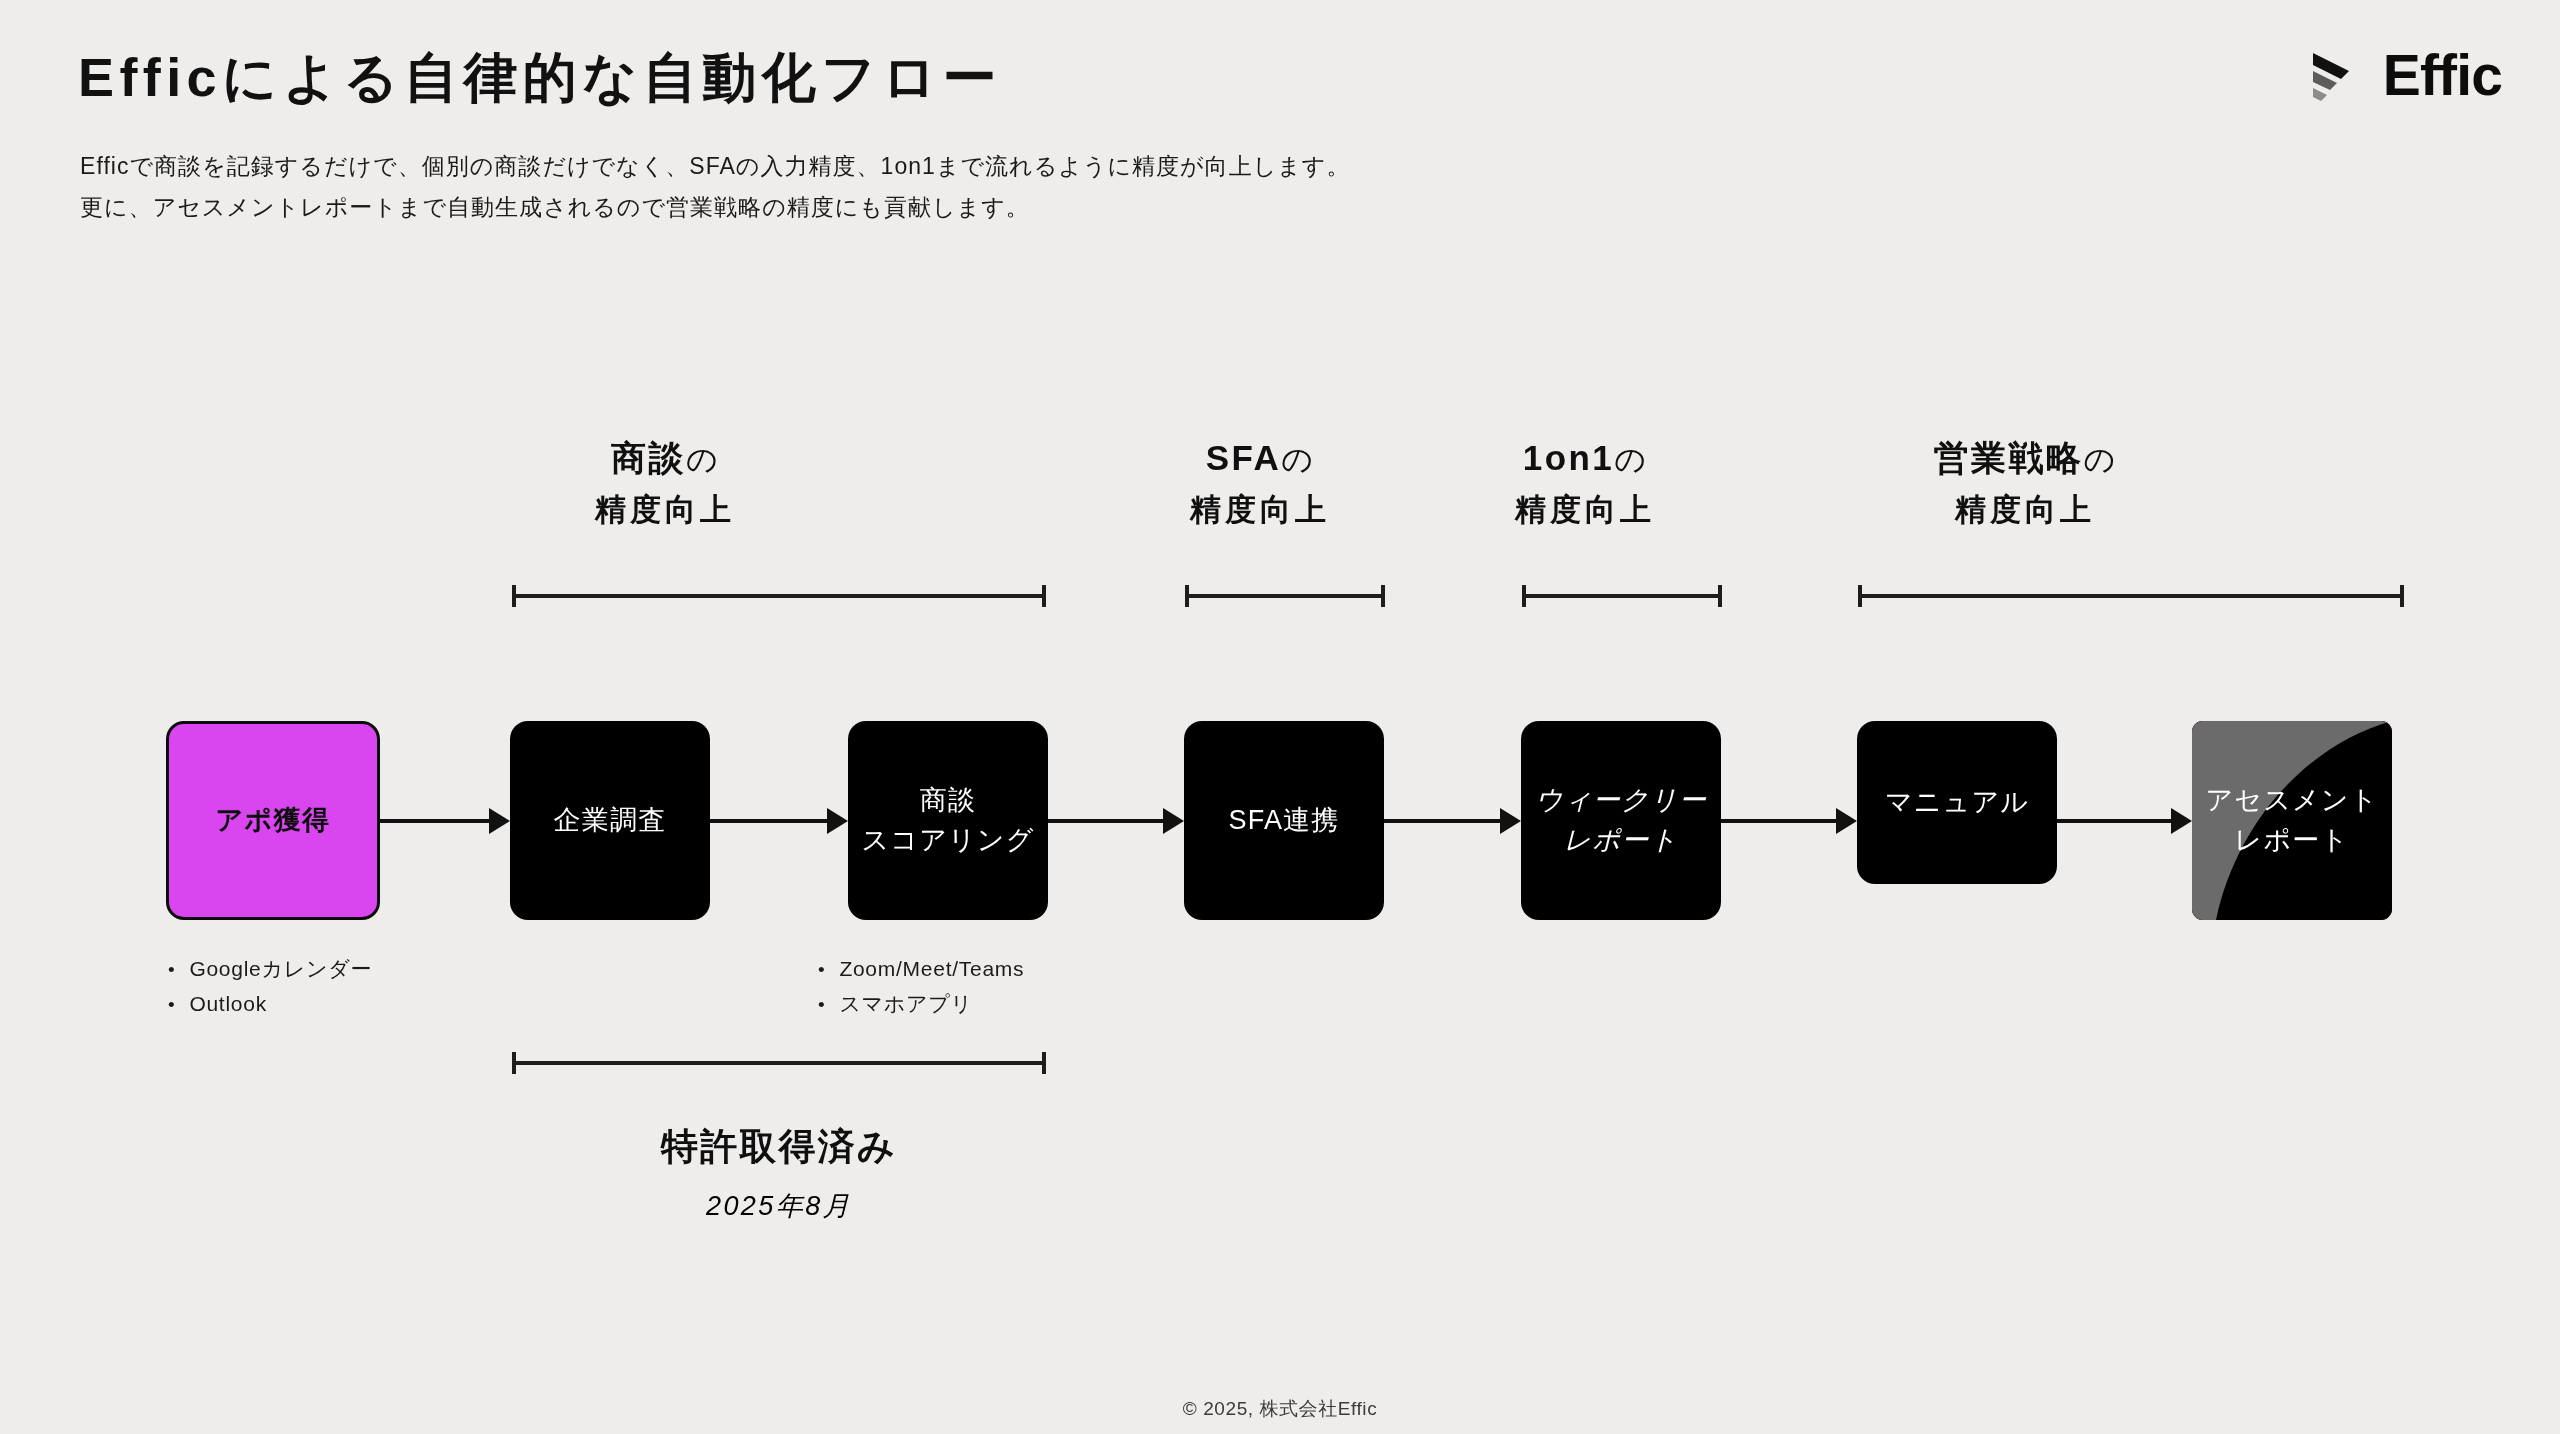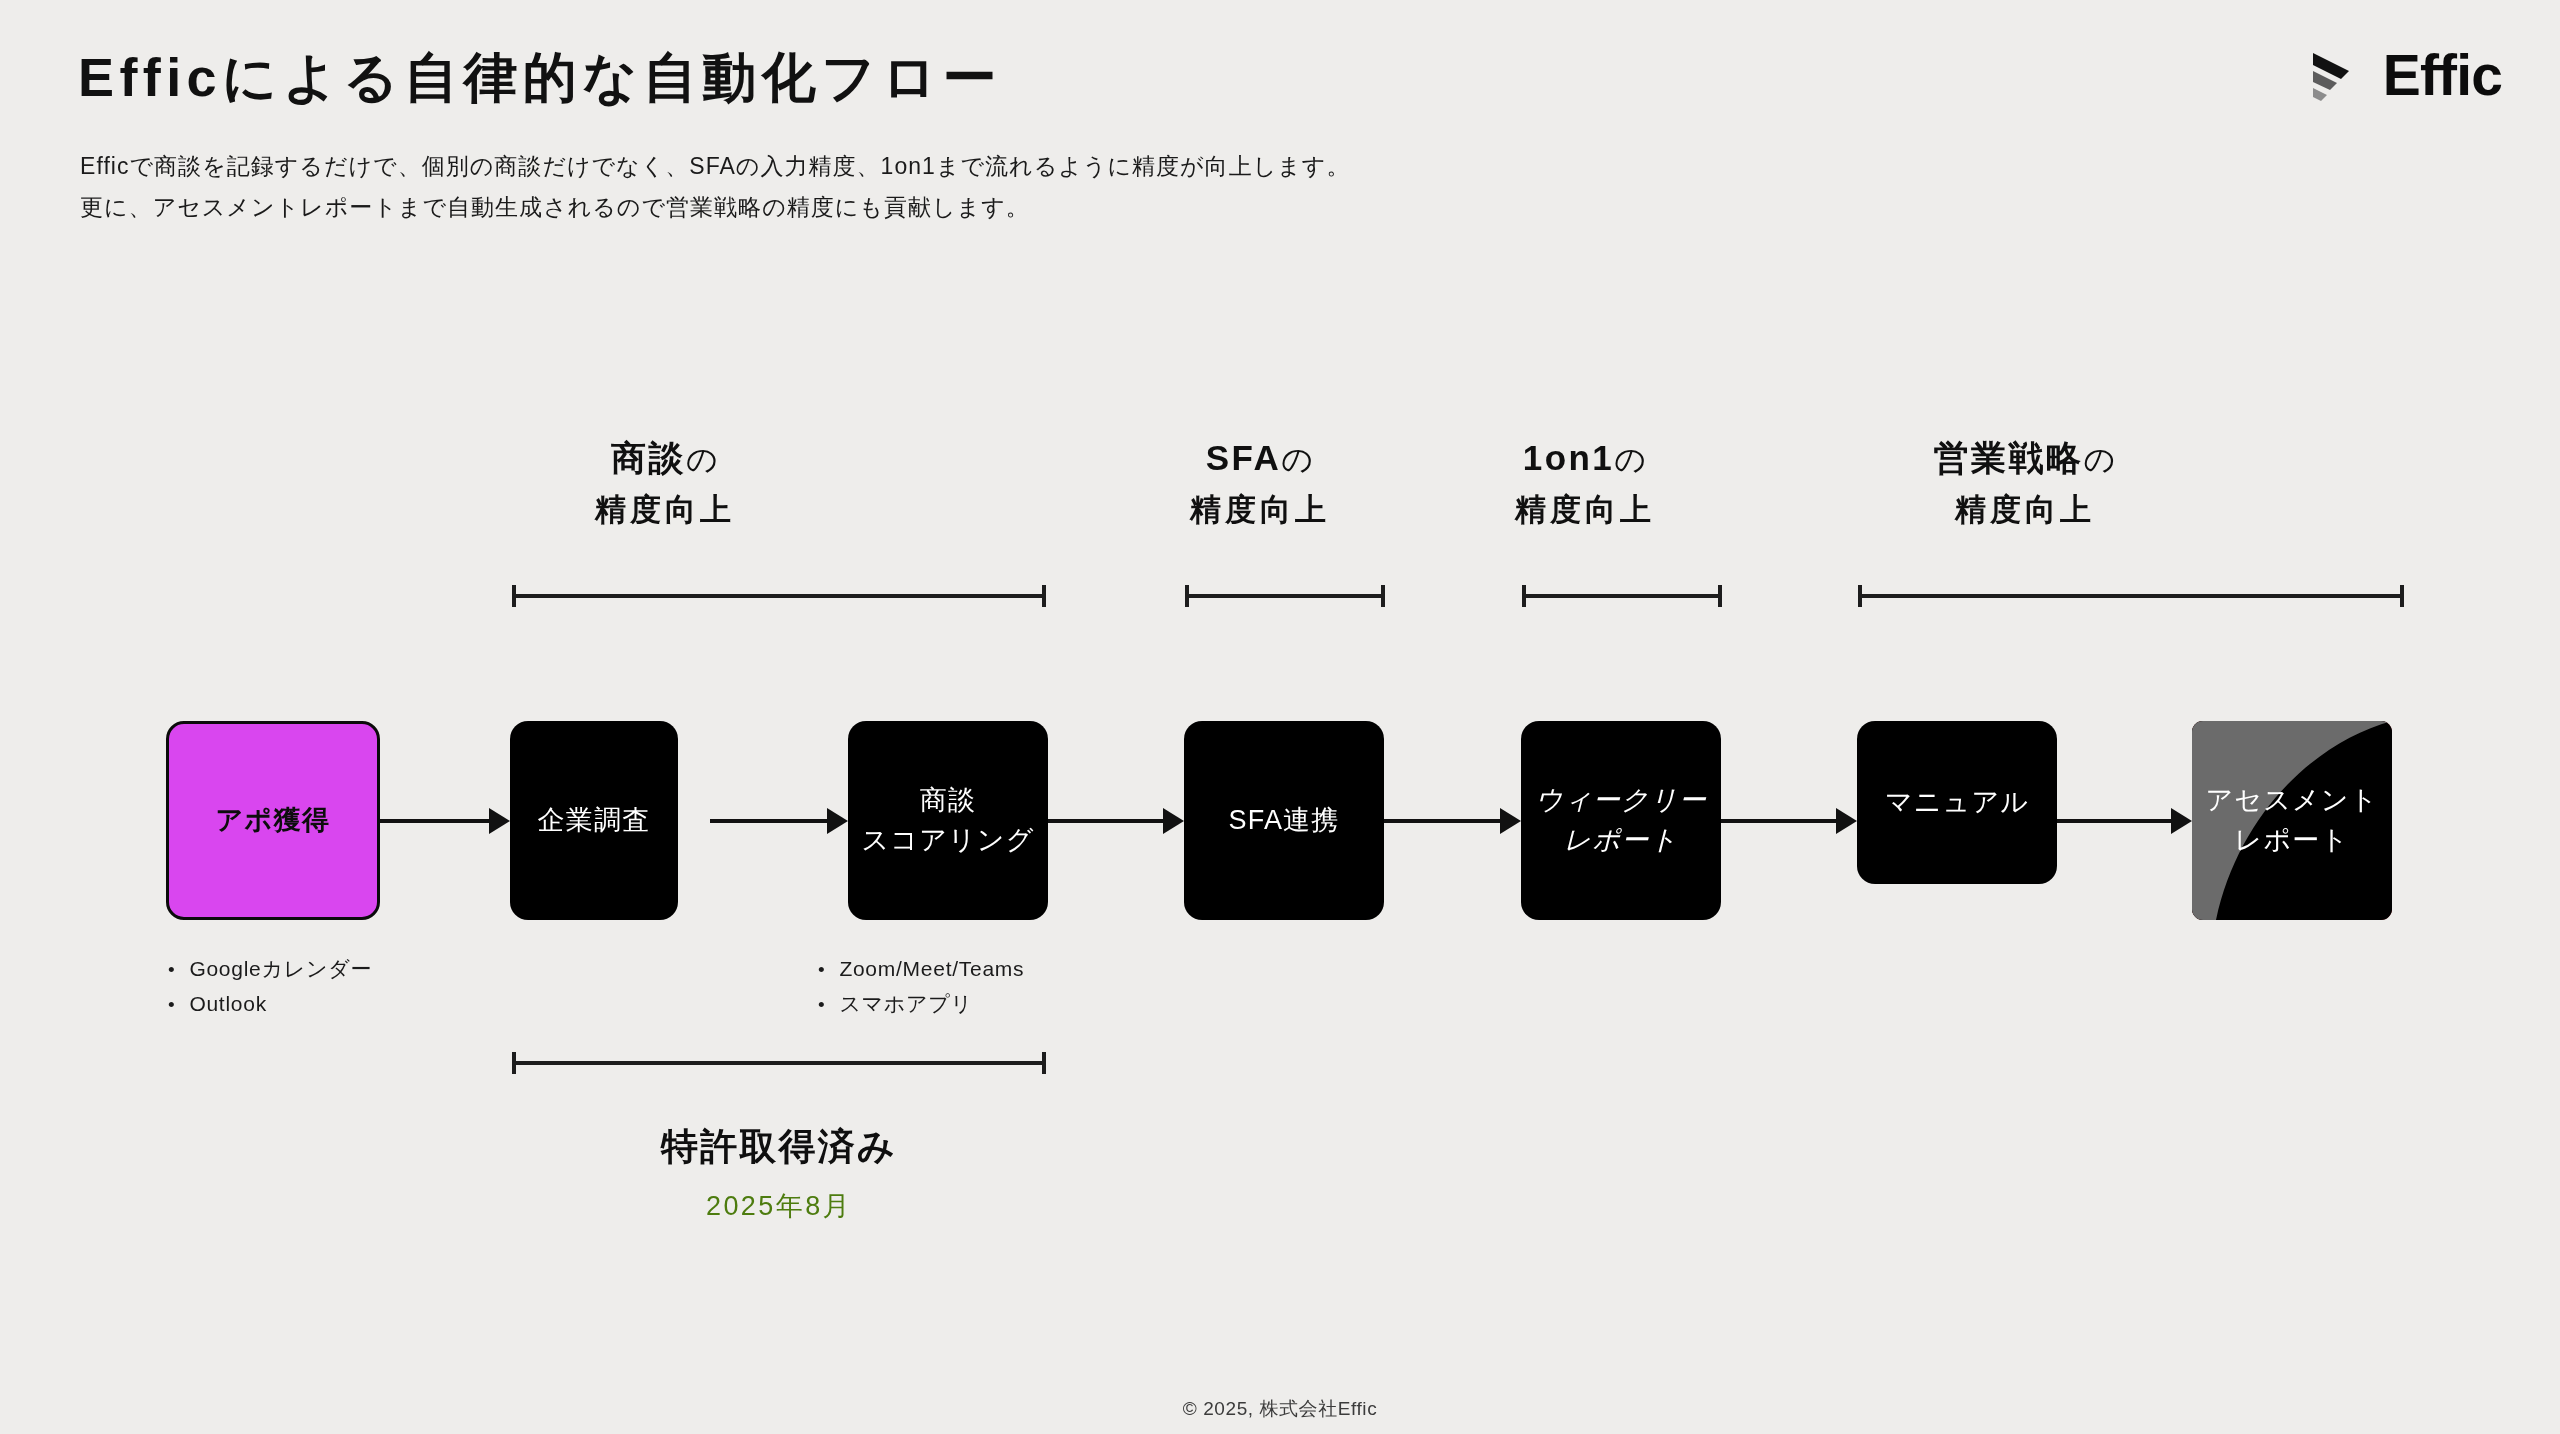--- a/index.html
+++ b/index.html
@@ -206,22 +206,23 @@
     letter-spacing: 0.06em;
     color: #0f0f0f;
     white-space: nowrap;
   }
   .patent-date {
     position: absolute;
     text-align: center;
     font-size: 27px;
     font-weight: 400;
     letter-spacing: 0.09em;
-    color: #4d7c0f;
-    white-space: nowrap;
+    color: #000000;
+    white-space: nowrap;
+    font-style: italic;
   }
 
   
   .footer {
     position: absolute;
     left: 0; right: 0;
     top: 1396px;
     text-align: center;
     font-size: 19px;
     letter-spacing: 0.03em;
@@ -292,21 +293,21 @@
     <div class="cap left"></div>
     <div class="cap right"></div>
   </div>
 
   <div class="node light" style="left:166px; top:721px; width:214px; height:199px;">
     <div class="node-label">
       <span>アポ獲得</span>
     </div>
   </div>
 
-  <div class="node dark" style="left:510px; top:721px; width:168px; height:199px;">
+  <div class="node dark" style="left:510px; top:721px; width:200px; height:199px;">
     <div class="node-label">
       <span>企業調査</span>
     </div>
   </div>
 
   <div class="node dark" style="left:848px; top:721px; width:200px; height:199px;">
     <div class="node-label">
       <span>商談</span><br>
       <span>スコアリング</span>
     </div>

